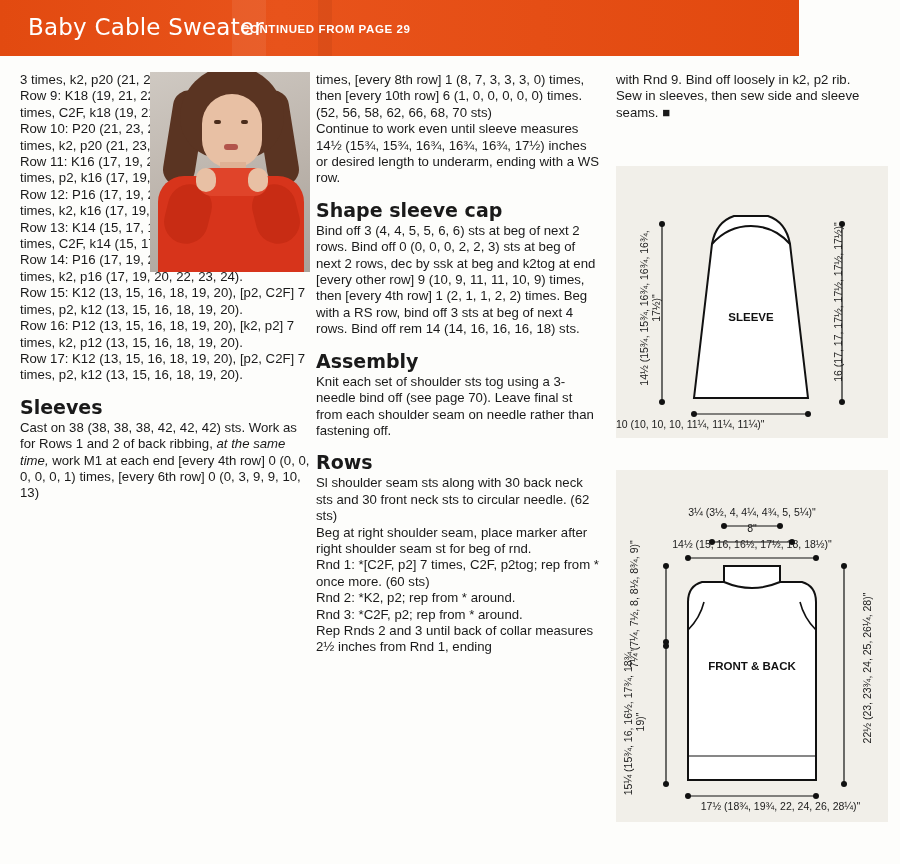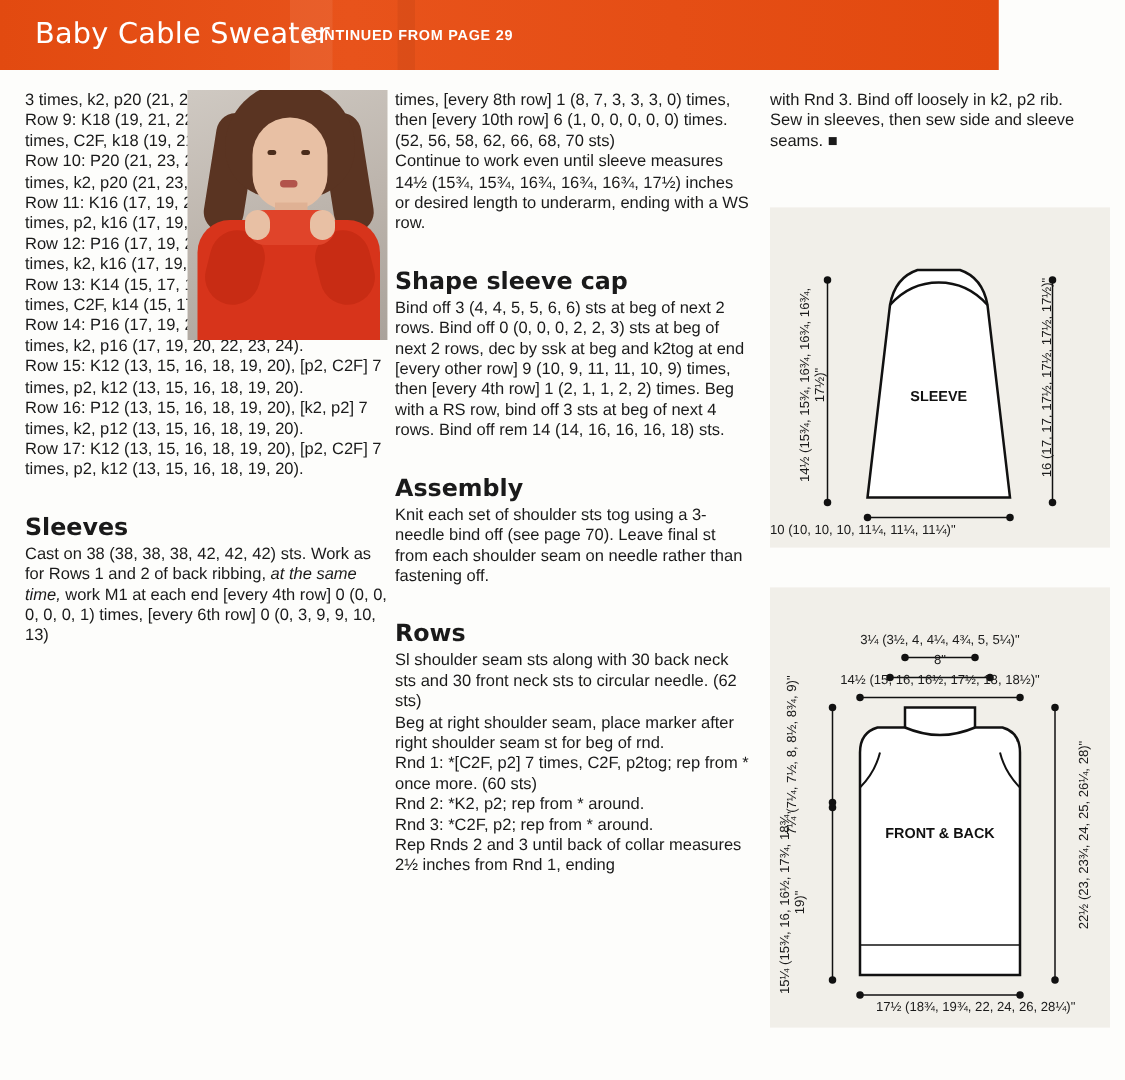--- a/index.html
+++ b/index.html
@@ -38,21 +38,21 @@
   .col{position:absolute;top:72px;font-size:13.2px;line-height:16.4px;}
   #col1{left:20px;width:290px;}
   #col2{left:316px;width:285px;}
   #col3{left:616px;width:270px;}
   .col p{margin:0 0 0 0;text-indent:0;}
   .para{margin-bottom:0px;}
   .indent{text-indent:14px;}
   b{font-weight:normal;}
   i{font-style:italic;}
   h2.sec{
-    font-size:19px;font-weight:bold;margin:28px 0 2px 0;line-height:21px;
+    font-size:19px;font-weight:bold;margin:13px 0 2px 0;line-height:21px;
     font-family:"DejaVu Sans", sans-serif;
   }
   
   #photo{
     position:absolute;left:150px;top:72px;width:160px;height:200px;
     background:#d8d3cc;overflow:hidden;
   }
   #photo .bg{
     position:absolute;inset:0;
     background:linear-gradient(160deg,#cfc9c2 0%,#bdb5ad 50%,#a9a29a 100%);
@@ -150,21 +150,21 @@
   <h2 class="sec">Rows</h2>
   <p class="para"><span>Sl shoulder seam sts along with 30 back neck sts and 30 front neck sts to circular needle. (62 sts)</span></p>
   <p class="para indent"><span>Beg at right shoulder seam, place marker after right shoulder seam st for beg of rnd.</span></p>
   <p class="para"><b>Rnd 1:</b><span> *[C2F, p2] 7 times, C2F, p2tog; rep from * once more. (60 sts)</span></p>
   <p class="para"><b>Rnd 2:</b><span> *K2, p2; rep from * around.</span></p>
   <p class="para"><b>Rnd 3:</b><span> *C2F, p2; rep from * around.</span></p>
   <p class="para"><span>Rep Rnds 2 and 3 until back of collar measures 2½ inches from Rnd 1, ending</span></p>
 </div>
 
 <div class="col" id="col3">
-  <p class="para"><span>with Rnd 3. Bind off loosely in k2, p2 rib.</span></p>
+  <p class="para"><span>with Rnd 9. Bind off loosely in k2, p2 rib.</span></p>
   <p class="para indent"><span>Sew in sleeves, then sew side and sleeve seams.</span> <span>■</span></p>
 </div>
 
 <div class="schem" id="sleeve-box">
   <svg width="272" height="272" viewBox="0 0 272 272">
     <rect x="0" y="0" width="272" height="272" fill="#f1efe9"></rect>
 
     <path d="M78,232 L96,78 Q100,56 118,50 L152,50 Q170,56 174,78 L192,232 Z" fill="#ffffff" stroke="#111" stroke-width="2"></path>
 
     <path d="M96,78 Q112,60 135,60 Q158,60 174,78" fill="none" stroke="#111" stroke-width="2"></path>

